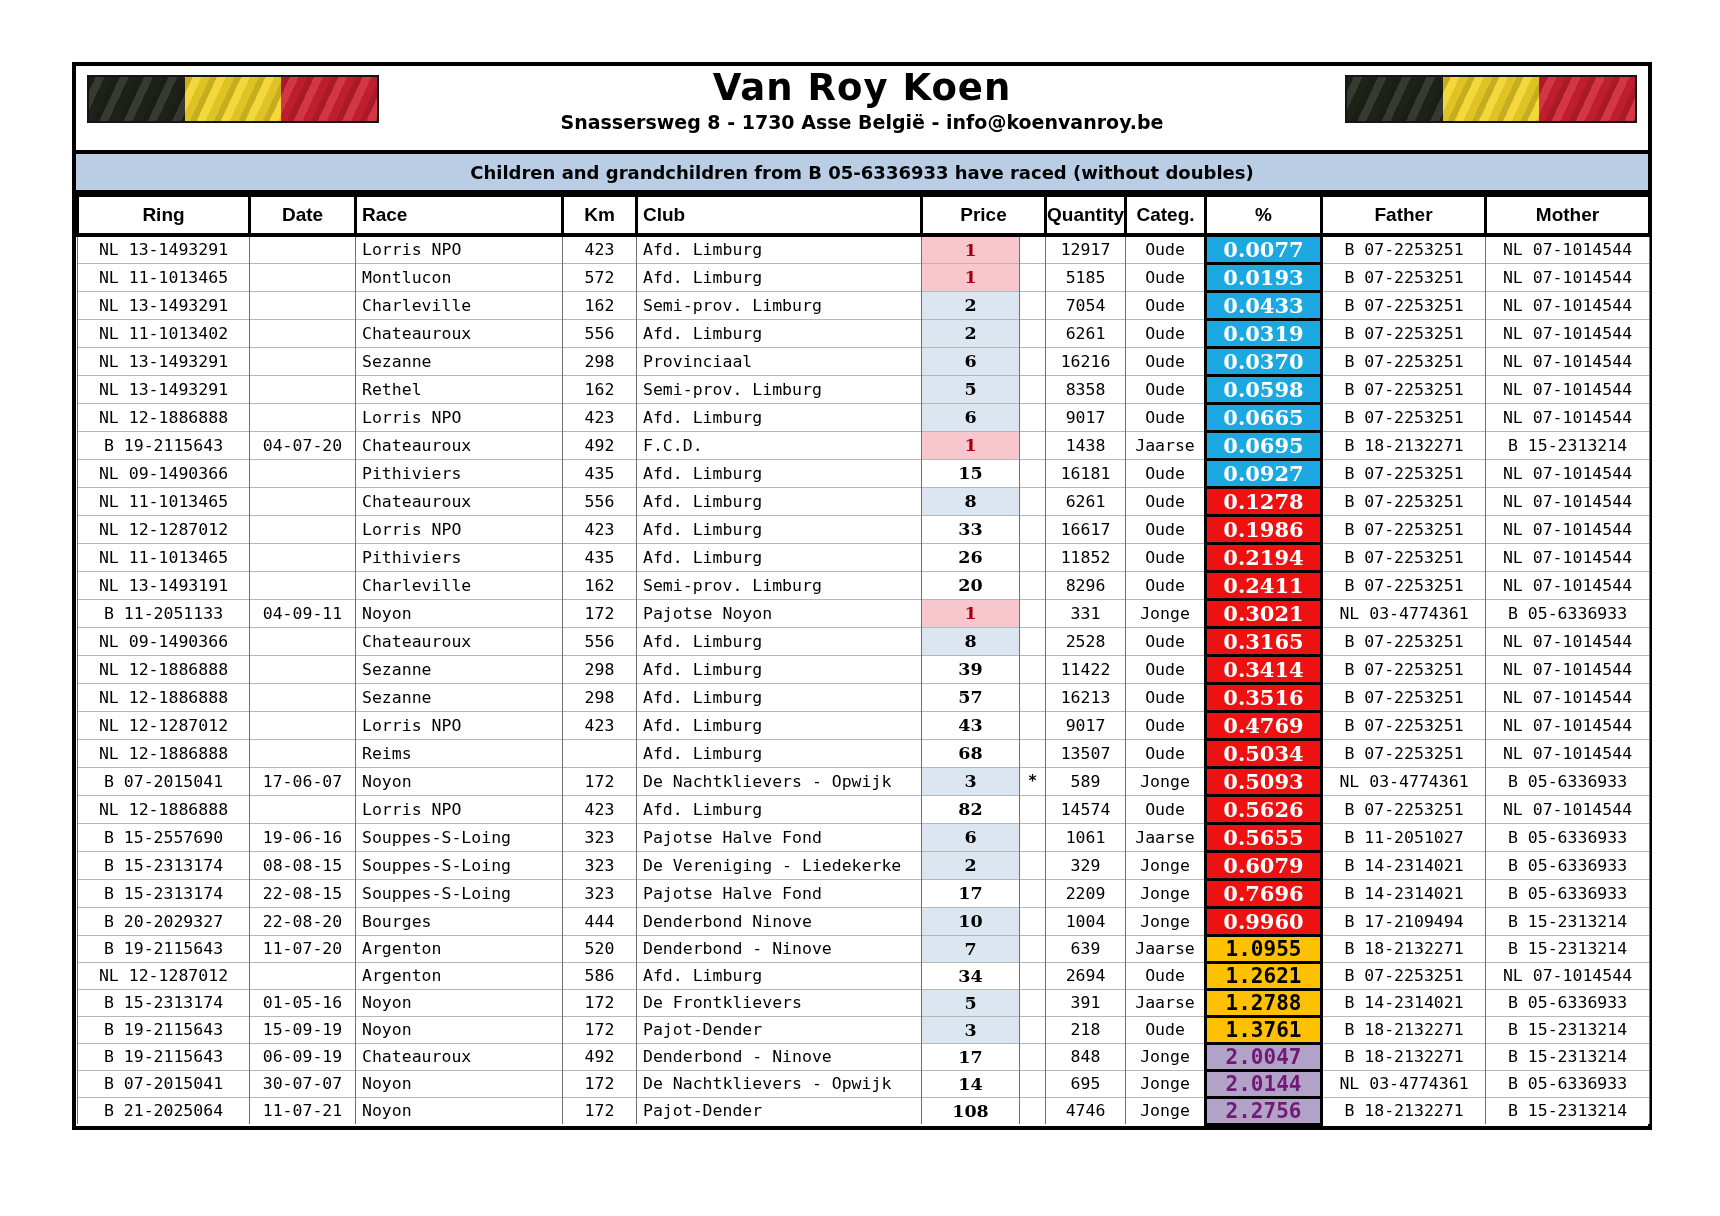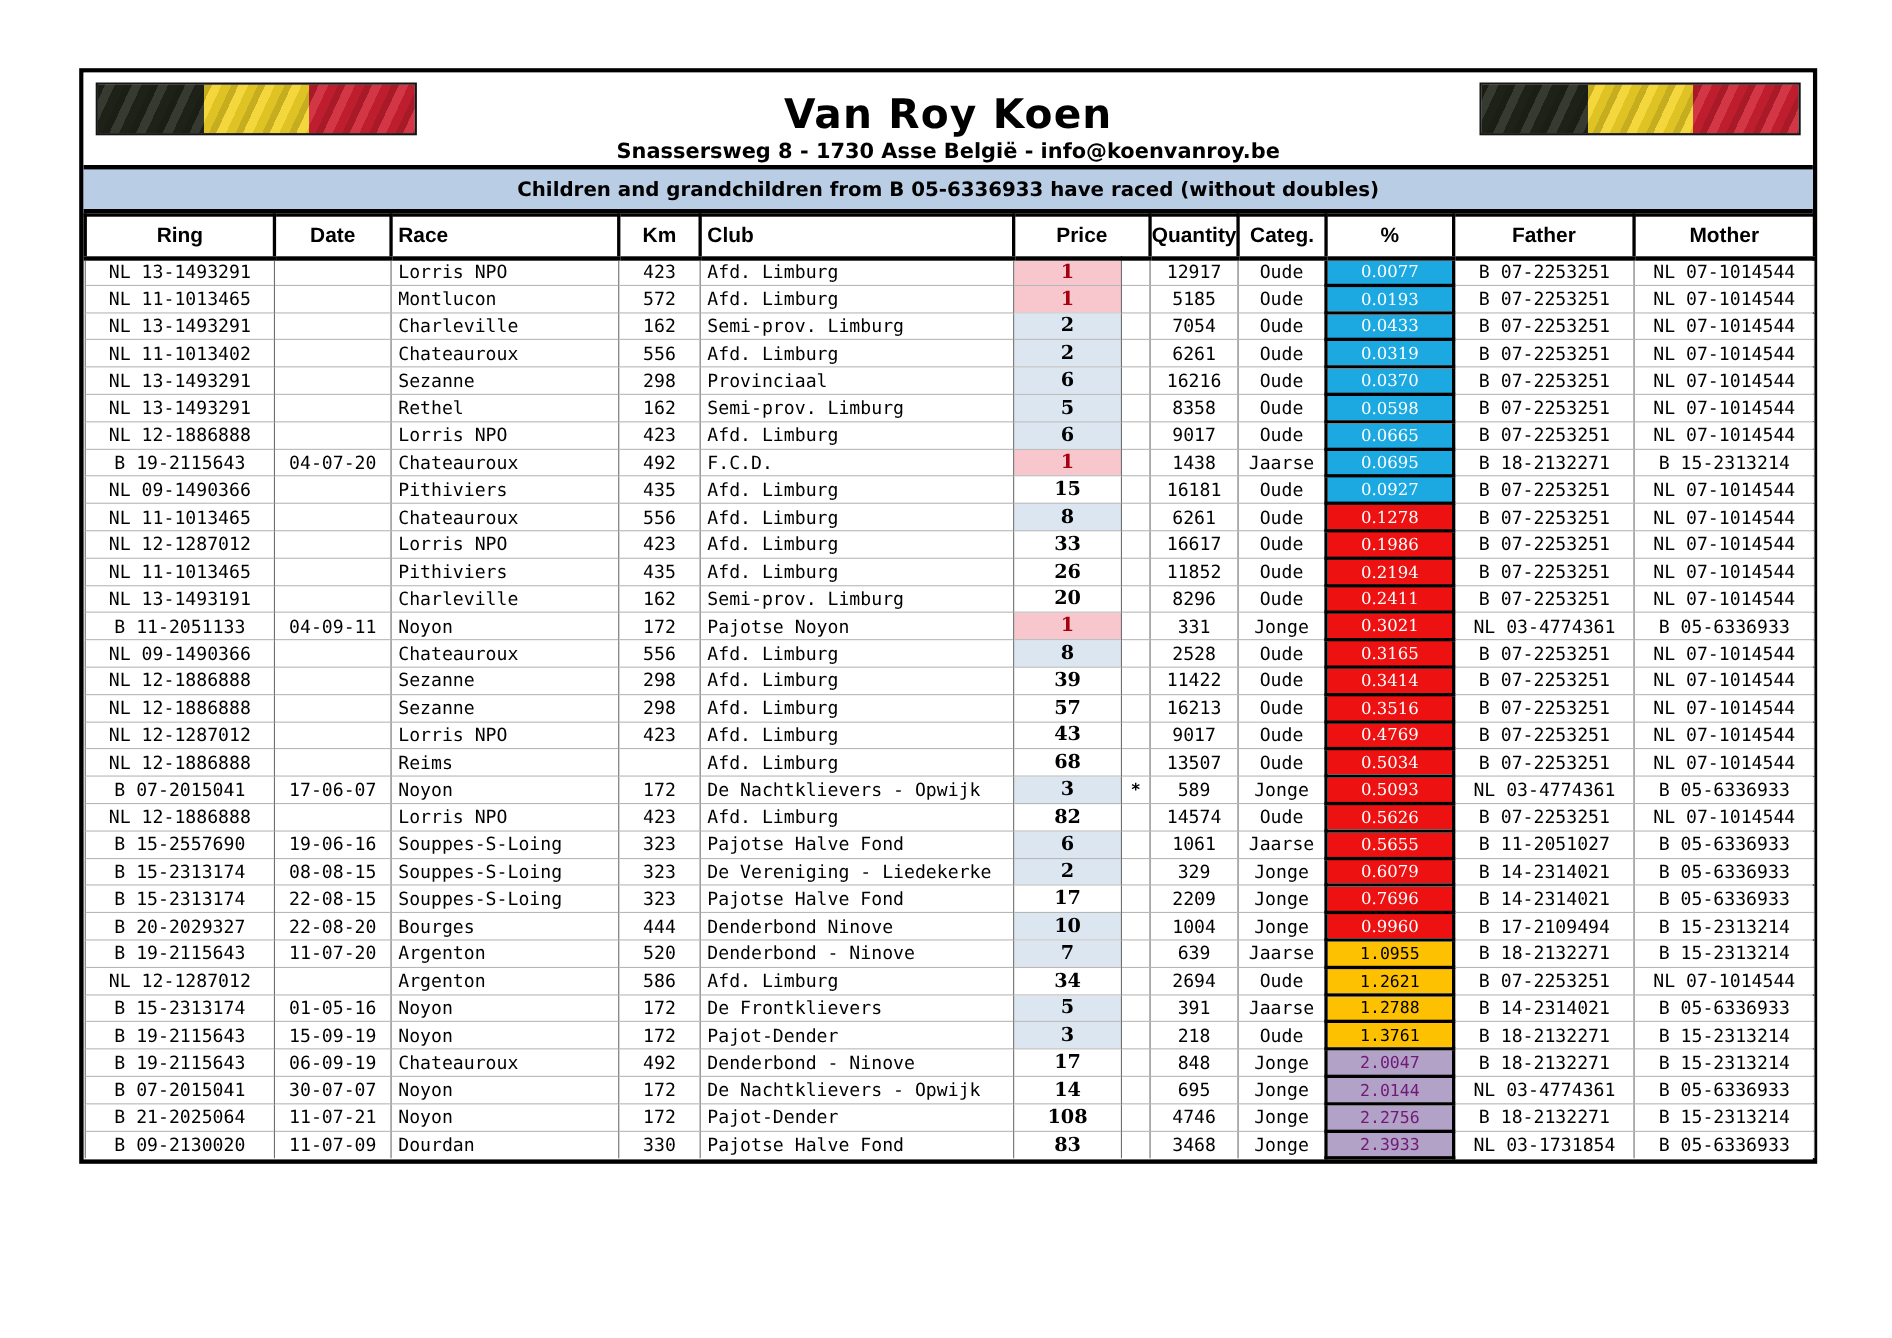--- a/index.html
+++ b/index.html
@@ -17,21 +17,21 @@
     background:linear-gradient(90deg, var(--flag-black) 0 33.4%, var(--flag-yellow) 33.4% 66.7%, var(--flag-red) 66.7% 100%);
   }
   .flag::after{
     content:""; position:absolute; inset:0;
     background:repeating-linear-gradient(115deg, rgba(0,0,0,.18) 0 6px, rgba(255,255,255,.10) 6px 14px, rgba(0,0,0,.08) 14px 22px);
   }
   .flag-left { left:11px; }
   .flag-right { right:11px; }
   #title {
     text-align:center; font-family:"DejaVu Sans", sans-serif; font-weight:bold;
-    font-size:37px; padding-top:16px; letter-spacing:1px; color:#000;
+    font-size:37px; padding-top:0; letter-spacing:1px; color:#000;
   }
   #subtitle {
     text-align:center; font-family:"DejaVu Sans", sans-serif; font-weight:bold;
     font-size:19px; margin-top:2px; color:#000;
   }
   
   #banner {
     border-top:4px solid #000; border-bottom:4px solid #000;
     background:var(--banner-bg);
     height:44px; display:flex; align-items:center; justify-content:center;
@@ -56,21 +56,21 @@
   }
   tbody tr:first-child td { border-top:none; }
   td.col-race, td.col-club { text-align:left; padding-left:6px; }
   td.col-price {
     font-family:"DejaVu Serif", serif; font-weight:bold; font-size:17.5px;
   }
   td.price-pink { background:var(--price-pink); color:var(--price-pink-text); }
   td.price-blue { background:var(--price-blue); }
   td.col-star { font-weight:bold; font-size:15px; }
   td.col-pct {
-    border:3px solid #000; font-weight:normal; font-size:15px;
+    border:3px solid #000; font-weight:bold; font-size:21px;
   }
   td.pct-b { background:var(--pct-blue);   color:#fff; font-family:"DejaVu Serif", serif; }
   td.pct-r { background:var(--pct-red);    color:#fff; font-family:"DejaVu Serif", serif; }
   td.pct-o { background:var(--pct-orange); color:#000; font-family:"DejaVu Sans Mono", monospace; }
   td.pct-p { background:var(--pct-purple); color:#701a75; font-family:"DejaVu Sans Mono", monospace; }
 </style>
 </head>
 <body>
 
 <div id="page">
@@ -557,31 +557,17 @@
             <td class="col-km">172</td>
             <td class="col-club">Pajot-Dender</td>
             <td class="col-price">108</td>
             <td class="col-star"></td>
             <td class="col-qty">4746</td>
             <td class="col-categ">Jonge</td>
             <td class="col-pct pct-p">2.2756</td>
             <td class="col-father">B 18-2132271</td>
             <td class="col-mother">B 15-2313214</td>
           </tr>
-          <tr>
-            <td class="col-ring">B 09-2130020</td>
-            <td class="col-date">11-07-09</td>
-            <td class="col-race">Dourdan</td>
-            <td class="col-km">330</td>
-            <td class="col-club">Pajotse Halve Fond</td>
-            <td class="col-price">83</td>
-            <td class="col-star"></td>
-            <td class="col-qty">3468</td>
-            <td class="col-categ">Jonge</td>
-            <td class="col-pct pct-p">2.3933</td>
-            <td class="col-father">NL 03-1731854</td>
-            <td class="col-mother">B 05-6336933</td>
-          </tr>
         </tbody>
     </table>
 
   </div>
 </div>
 
 </body></html>

